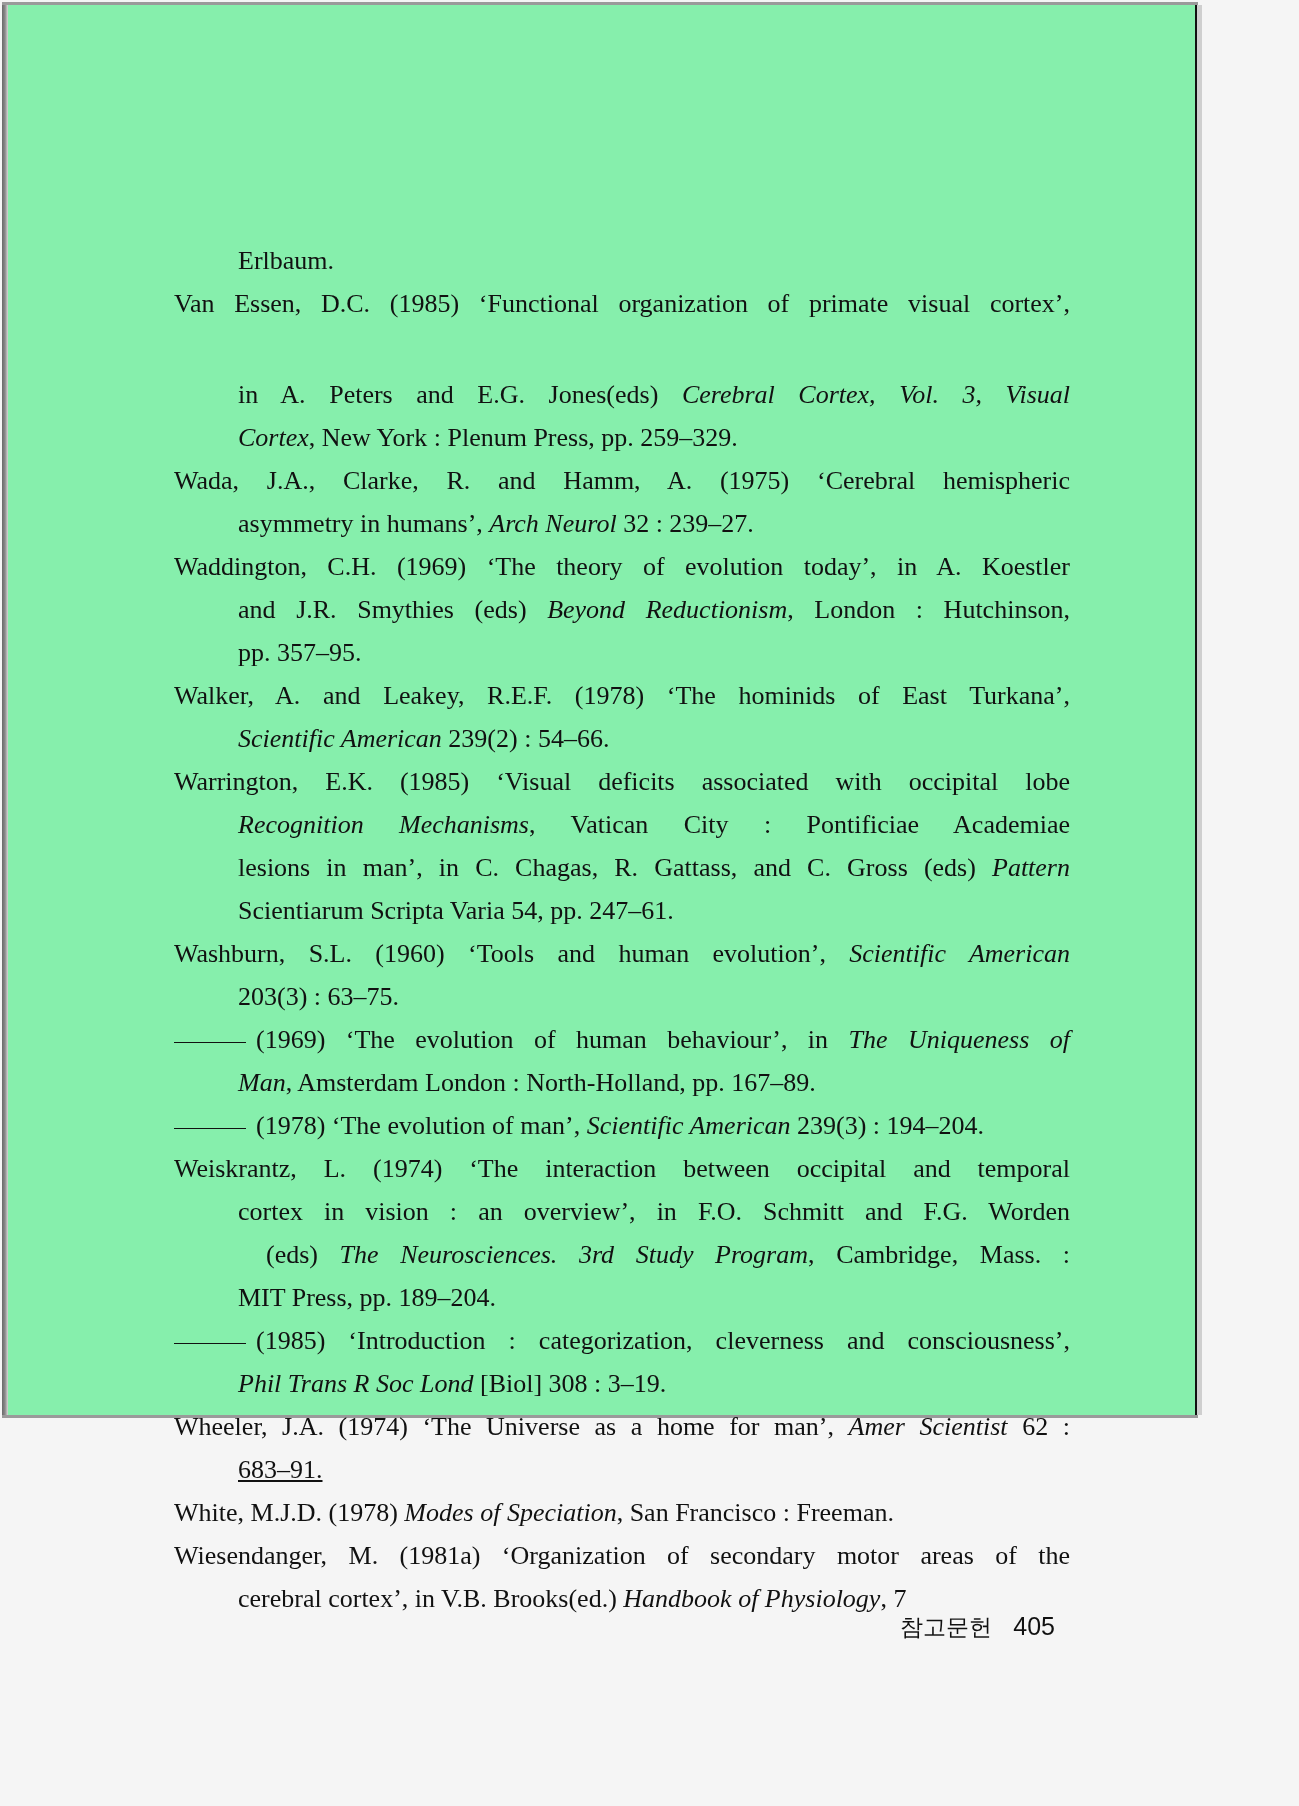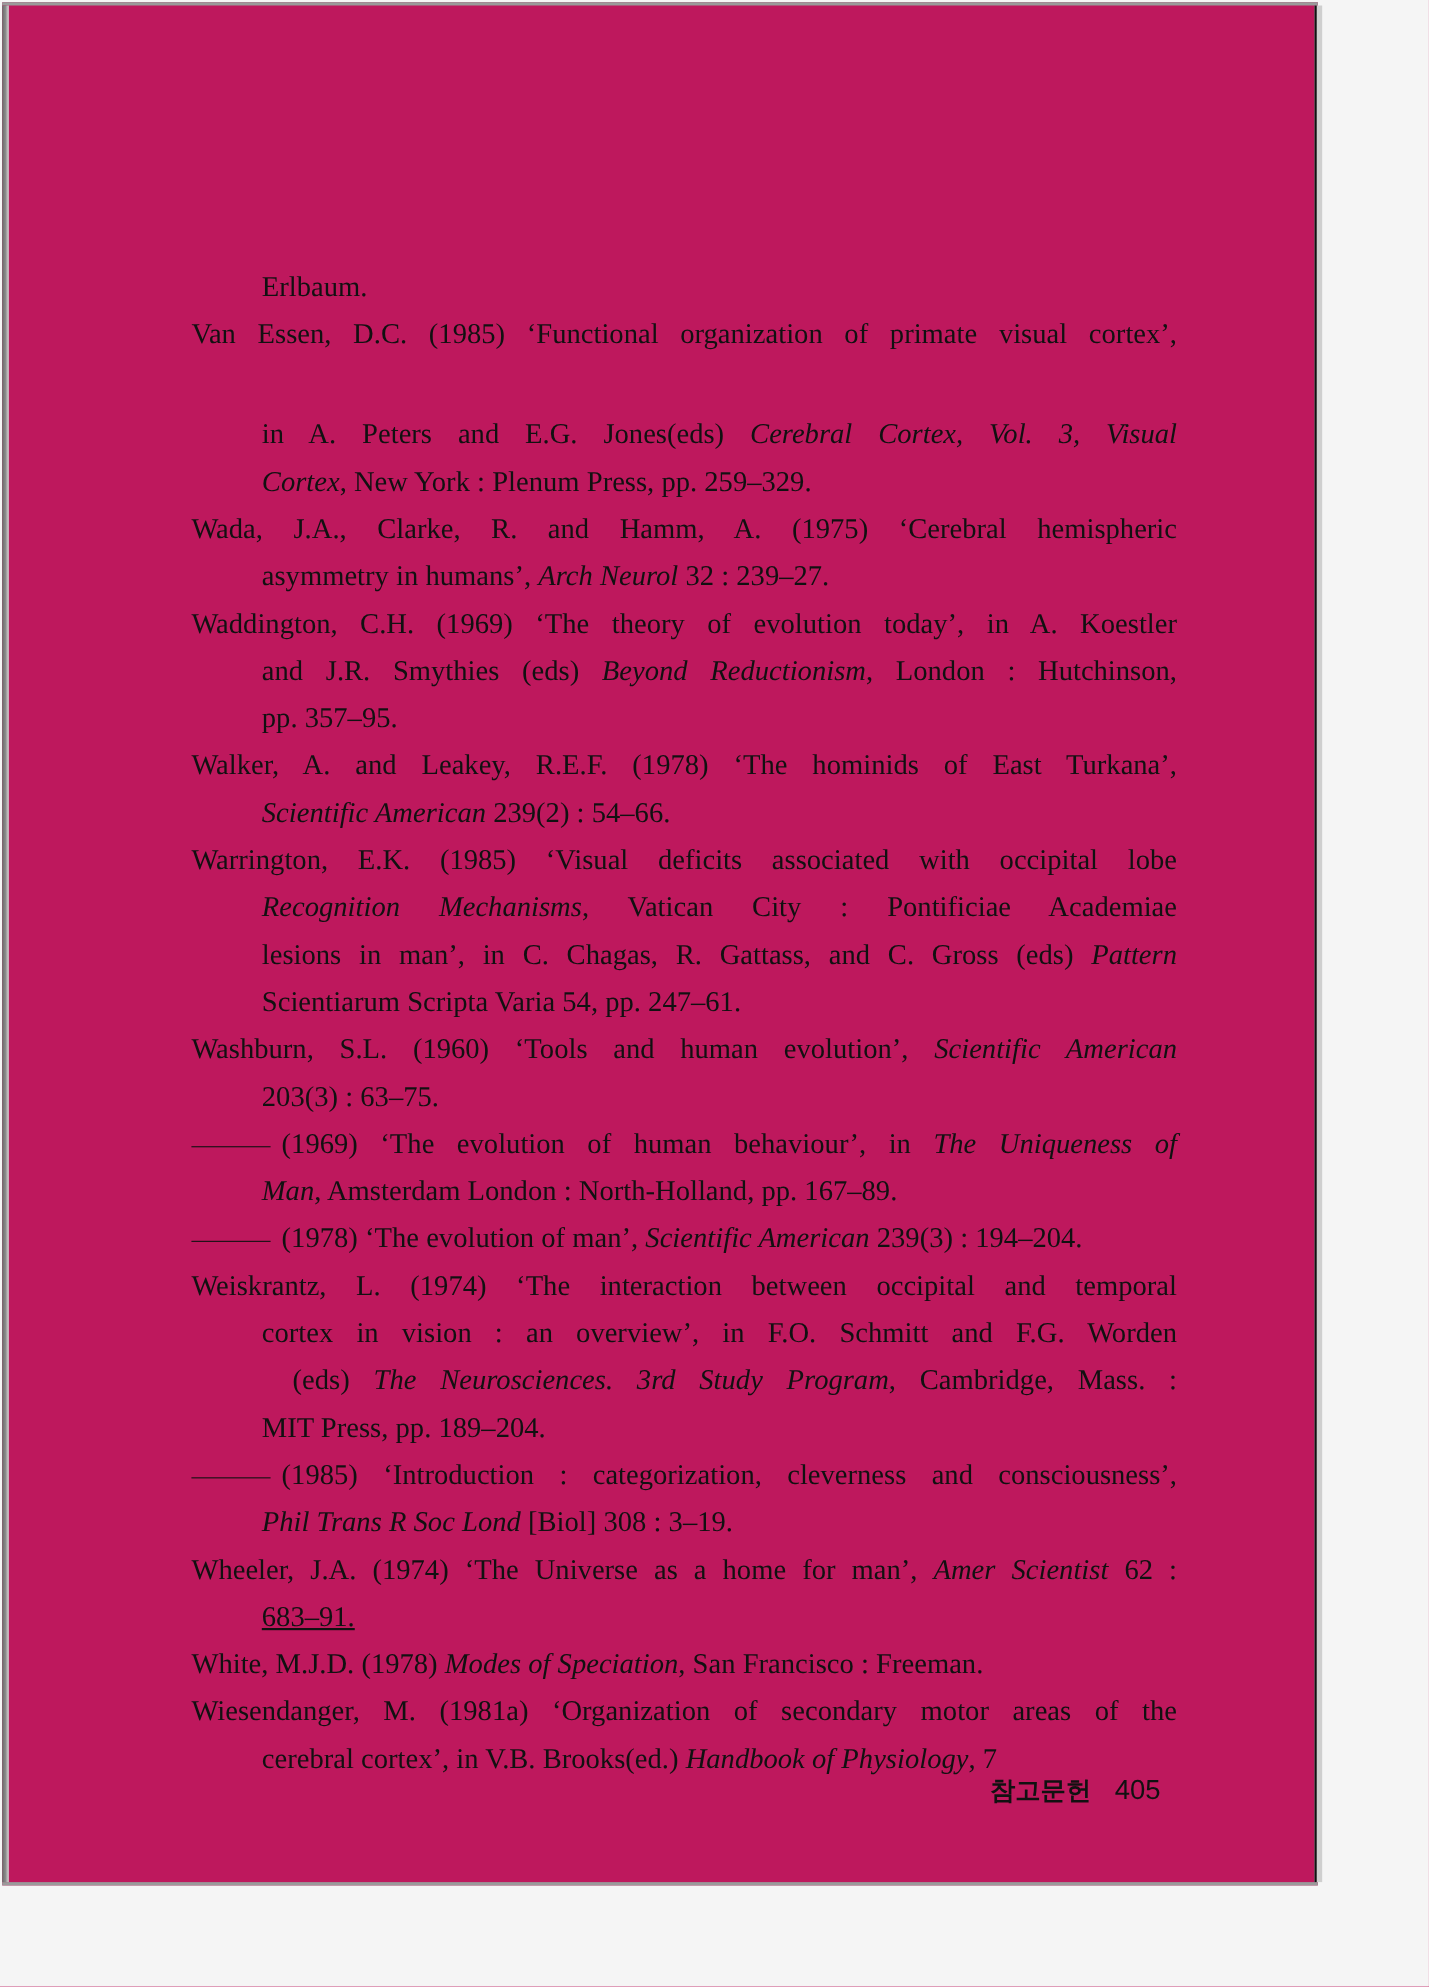--- a/index.html
+++ b/index.html
@@ -5,22 +5,22 @@
     html, body { margin: 0; padding: 0; }
     body {
       width: 1299px; height: 1806px;
       background: #f5f5f5;
       position: relative;
       overflow: hidden;
     }
     .page {
       position: absolute;
       left: 2px; top: 2px;
-      width: 1196px; height: 1712px;
-      background: #be185d;
+      width: 1196px; height: 1416px;
+      background: #86efac;
       border-top: 3px solid #9a9a9a;
       border-bottom: 3px solid #9a9a9a;
       box-sizing: border-box;
     }
     .page::before {
       content: ""; position: absolute; left: 0; top: 0; bottom: 0; width: 6px;
       background: linear-gradient(to right, #6a6a6a, #8a8a8a 50%, #d8d8d8);
     }
     .page::after {
       content: ""; position: absolute; right: -4px; top: 0; bottom: 0; width: 5px;
@@ -51,21 +51,21 @@
     }
     i { font-style: italic; }
     .footer {
       position: absolute;
       left: 898px; top: 1607px;
       font-family: "DejaVu Sans", "Liberation Sans", sans-serif;
       font-size: 23px;
       color: #111;
       white-space: nowrap;
     }
-    .footer .label { margin-right: 14px; letter-spacing: 0; font-weight: bold; }
+    .footer .label { margin-right: 14px; letter-spacing: 0; }
     .footer .num { font-family: "Liberation Sans", sans-serif; font-size: 25px; }
   </style>
 </head>
 <body>
 
 <div class="page">
   <div class="refs" id="refs">
       <div class="ref cont">
         <span class="line last"><span>Erlbaum.</span></span>
       </div>

